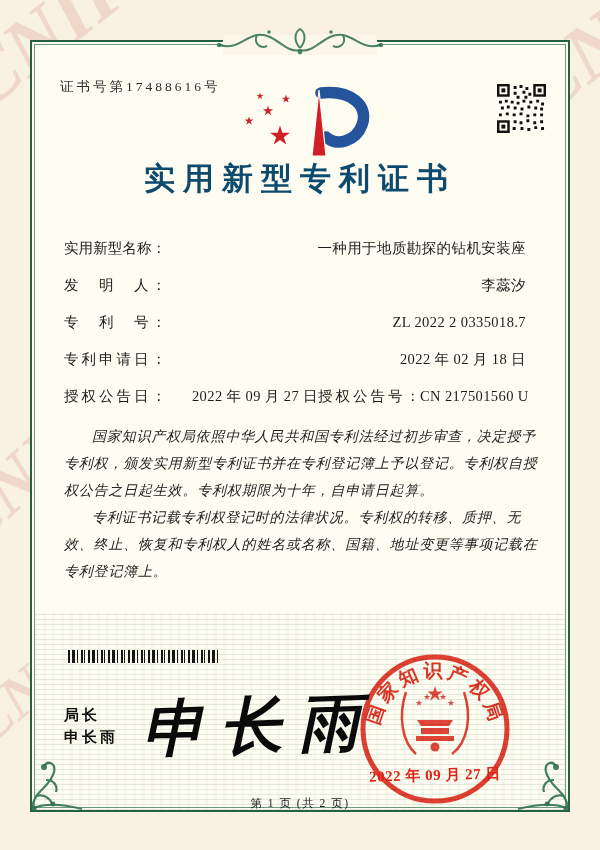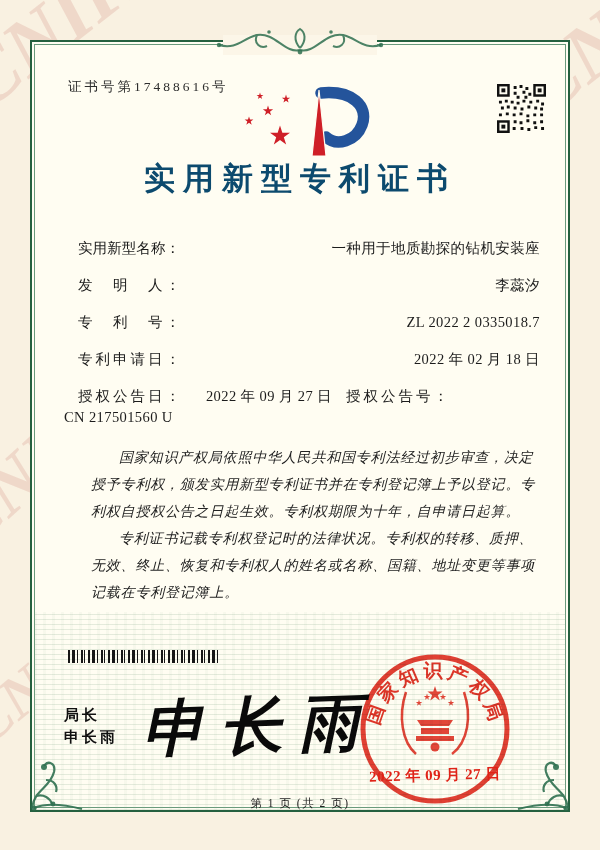--- a/index.html
+++ b/index.html
@@ -24,40 +24,40 @@
   .guilloche{
     position:absolute;left:34px;top:612px;width:532px;height:198px;z-index:2;
     background:
       repeating-linear-gradient(0deg, rgba(124,162,130,0.20) 0 1px, rgba(255,255,255,0) 1px 5px),
       repeating-linear-gradient(90deg, rgba(150,184,152,0.07) 0 3px, rgba(255,255,255,0) 3px 9px);
   }
   .ornament-top{position:absolute;left:205px;top:22px;z-index:3;}
   .ornament-bl{position:absolute;left:26px;top:758px;z-index:3;}
   .ornament-br{position:absolute;right:26px;top:758px;z-index:3;transform:scaleX(-1);}
   .cert-no{
-    position:absolute;left:68px;top:78px;z-index:4;
+    position:absolute;left:60px;top:78px;z-index:4;
     font-size:13.5px;letter-spacing:3px;color:#2e2e2e;
   }
   .logo{position:absolute;left:230px;top:86px;z-index:4;}
   .qr{position:absolute;left:497px;top:84px;z-index:4;}
   .title{
     position:absolute;left:0;right:0;top:158px;z-index:4;margin:0;
     text-align:center;font-size:31px;font-weight:700;letter-spacing:8px;color:#0c4a6e;
   }
   .content{position:absolute;left:64px;top:238px;width:476px;z-index:4;}
   .field-row{margin-bottom:16px;font-size:14.5px;line-height:21px;}
   .field-row.addr{margin-bottom:3px;}
   .row-label{
     display:inline-block;width:102px;vertical-align:top;
-    text-align:justify;text-align-last:justify;margin-left:14px;
+    text-align:justify;text-align-last:justify;
   }
   .row-value{display:inline-block;width:360px;vertical-align:top;letter-spacing:0.4px;text-align:right;}
   .row-value.short{width:152px;}
   .row-value.last{width:auto;}
-  .paras{margin-top:4px;margin-left:27px;}
+  .paras{margin-top:4px;}
   .paras p{
     margin:0;font-size:14px;line-height:27px;letter-spacing:0.8px;
     font-style:italic;text-indent:2em;color:#222;
   }
   .barcode{
     position:absolute;left:68px;top:650px;width:150px;height:13px;z-index:4;
     background:repeating-linear-gradient(90deg,
       #161616 0 2px, rgba(0,0,0,0) 2px 4px,
       #161616 4px 7px, rgba(0,0,0,0) 7px 9px,
       #161616 9px 10px, rgba(0,0,0,0) 10px 13px,

